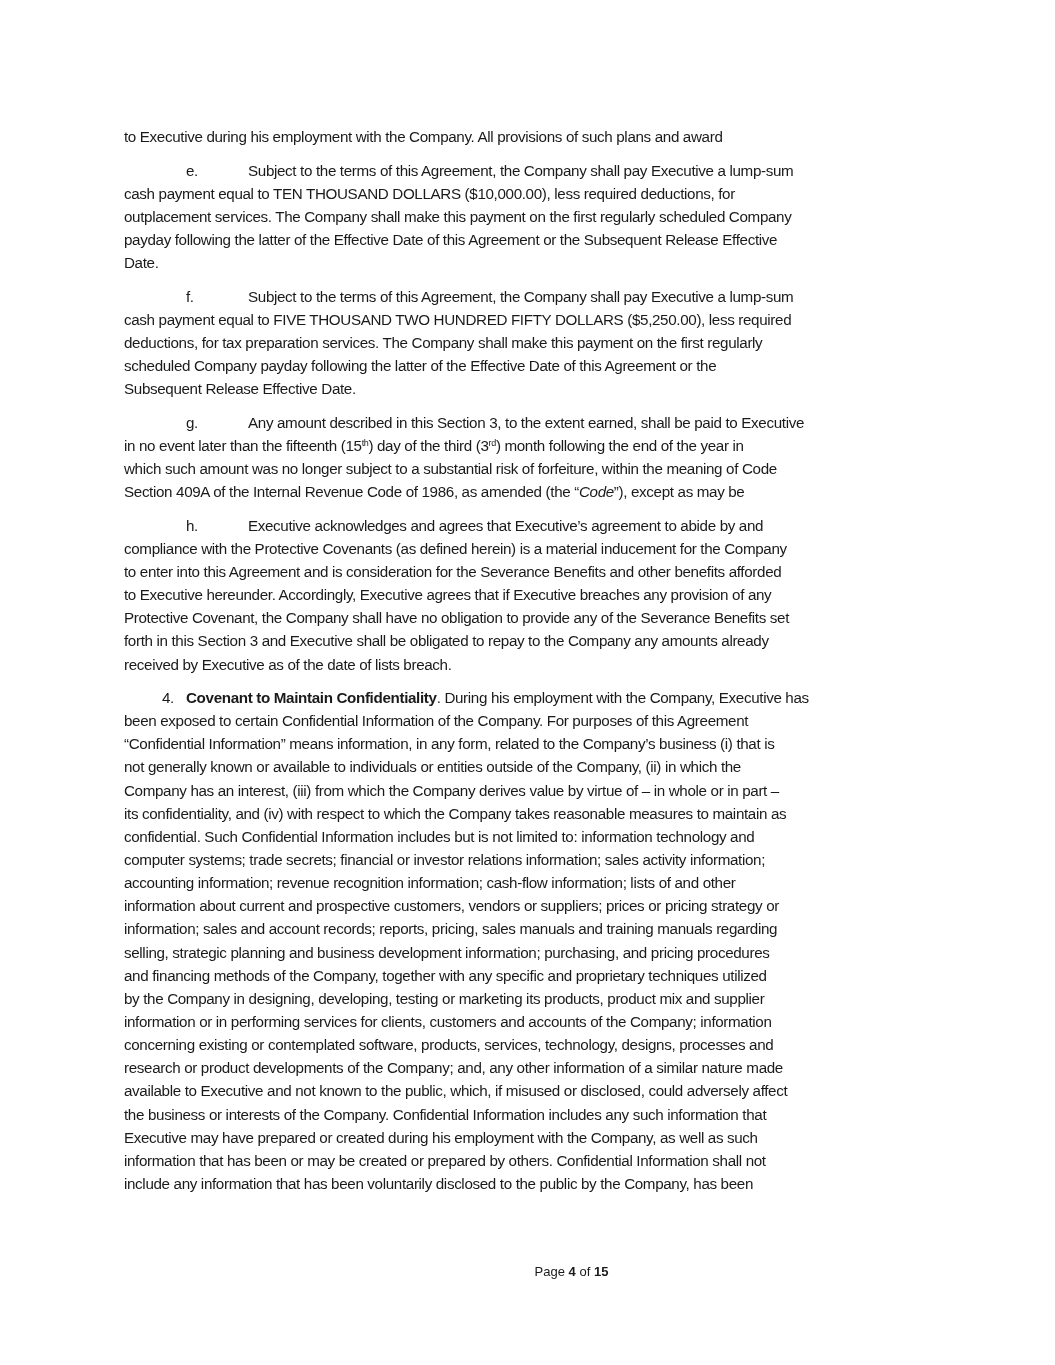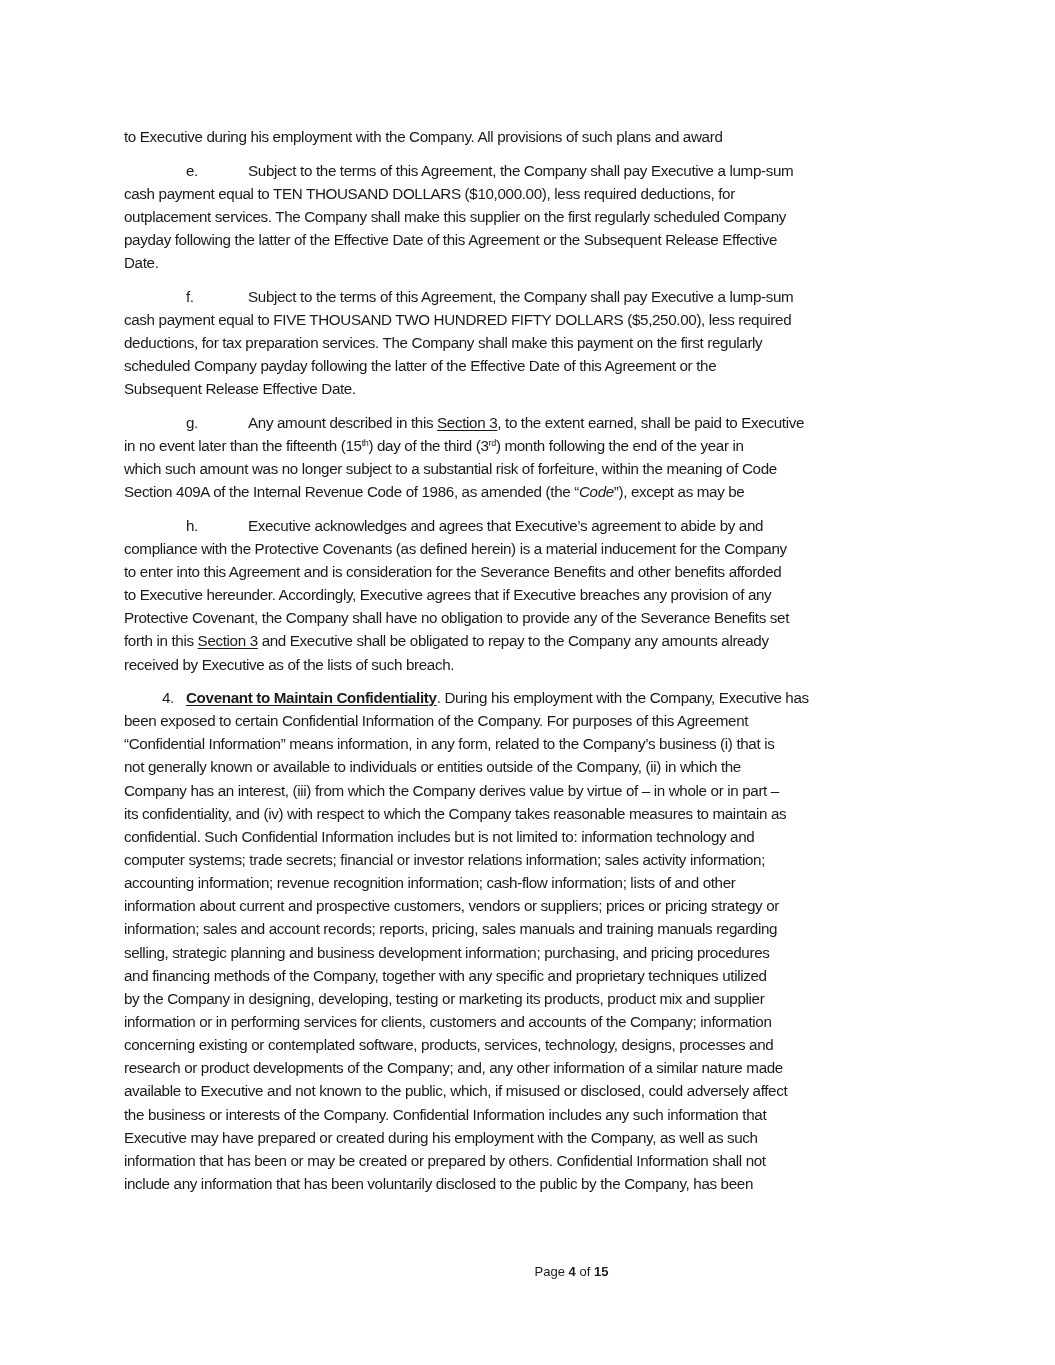--- a/index.html
+++ b/index.html
@@ -10,21 +10,21 @@
     font-family: "Liberation Sans", sans-serif;
     font-size: 15.2px; color: #1a1a1a;
   }
   .line {
     display: block; height: 23.15px; line-height: 23.15px;
     white-space: nowrap; letter-spacing: -0.35px;
     transform-origin: left center;
   }
   .gap { display: block; height: 10.4px; }
   .item-label { display: inline-block; width: 62px; padding-left: 62px; }
-  .u { text-decoration: underline; text-underline-offset: 2px; }
+  .u { text-underline-offset: 2px; }
   .b { font-weight: bold; }
   .i { font-style: italic; text-align: right; }
   sup { font-size: 9px; line-height: 0; vertical-align: 5px; }
   .num4 { display: inline-block; padding-left: 38px; width: 24px; }
   .footer {
     position: absolute; left: 0; width: 1055px; top: 1264px; text-align: center;
     font-family: "Liberation Sans", sans-serif; font-size: 13px; color: #1a1a1a; padding-left: 44px;
   }
 </style>
 </head>
@@ -34,21 +34,21 @@
   <div class="body-text">
 
     <div>
       <span class="line">to Executive during his employment with the Company. All provisions of such plans and award</span>
     </div>
     <span class="gap"></span>
 
     <div>
       <span class="line"><span class="item-label">e.</span><span>Subject to the terms of this Agreement, the Company shall pay Executive a lump-sum</span></span>
       <span class="line">cash payment equal to TEN THOUSAND DOLLARS ($10,000.00), less required deductions, for</span>
-      <span class="line">outplacement services. The Company shall make this supplier on the first regularly scheduled Company</span>
+      <span class="line">outplacement services. The Company shall make this payment on the first regularly scheduled Company</span>
       <span class="line">payday following the latter of the Effective Date of this Agreement or the Subsequent Release Effective</span>
       <span class="line">Date.</span>
     </div>
     <span class="gap"></span>
 
     <div>
       <span class="line"><span class="item-label">f.</span><span>Subject to the terms of this Agreement, the Company shall pay Executive a lump-sum</span></span>
       <span class="line">cash payment equal to FIVE THOUSAND TWO HUNDRED FIFTY DOLLARS ($5,250.00), less required</span>
       <span class="line">deductions, for tax preparation services. The Company shall make this payment on the first regularly</span>
       <span class="line">scheduled Company payday following the latter of the Effective Date of this Agreement or the</span>
@@ -64,21 +64,21 @@
     </div>
     <span class="gap"></span>
 
     <div>
       <span class="line"><span class="item-label">h.</span><span>Executive acknowledges and agrees that Executive’s agreement to abide by and</span></span>
       <span class="line">compliance with the Protective Covenants (as defined herein) is a material inducement for the Company</span>
       <span class="line">to enter into this Agreement and is consideration for the Severance Benefits and other benefits afforded</span>
       <span class="line">to Executive hereunder. Accordingly, Executive agrees that if Executive breaches any provision of any</span>
       <span class="line">Protective Covenant, the Company shall have no obligation to provide any of the Severance Benefits set</span>
       <span class="line"><span>forth in this </span><span class="u">Section 3</span><span> and Executive shall be obligated to repay to the Company any amounts already</span></span>
-      <span class="line">received by Executive as of the lists of such breach.</span>
+      <span class="line">received by Executive as of the date of lists breach.</span>
     </div>
     <span class="gap"></span>
 
     <div>
       <span class="line"><span class="num4">4.</span><span class="b u">Covenant to Maintain Confidentiality</span><span>. During his employment with the Company, Executive has</span></span>
       <span class="line">been exposed to certain Confidential Information of the Company. For purposes of this Agreement</span>
       <span class="line">“Confidential Information” means information, in any form, related to the Company’s business (i) that is</span>
       <span class="line">not generally known or available to individuals or entities outside of the Company, (ii) in which the</span>
       <span class="line">Company has an interest, (iii) from which the Company derives value by virtue of – in whole or in part –</span>
       <span class="line">its confidentiality, and (iv) with respect to which the Company takes reasonable measures to maintain as</span>

